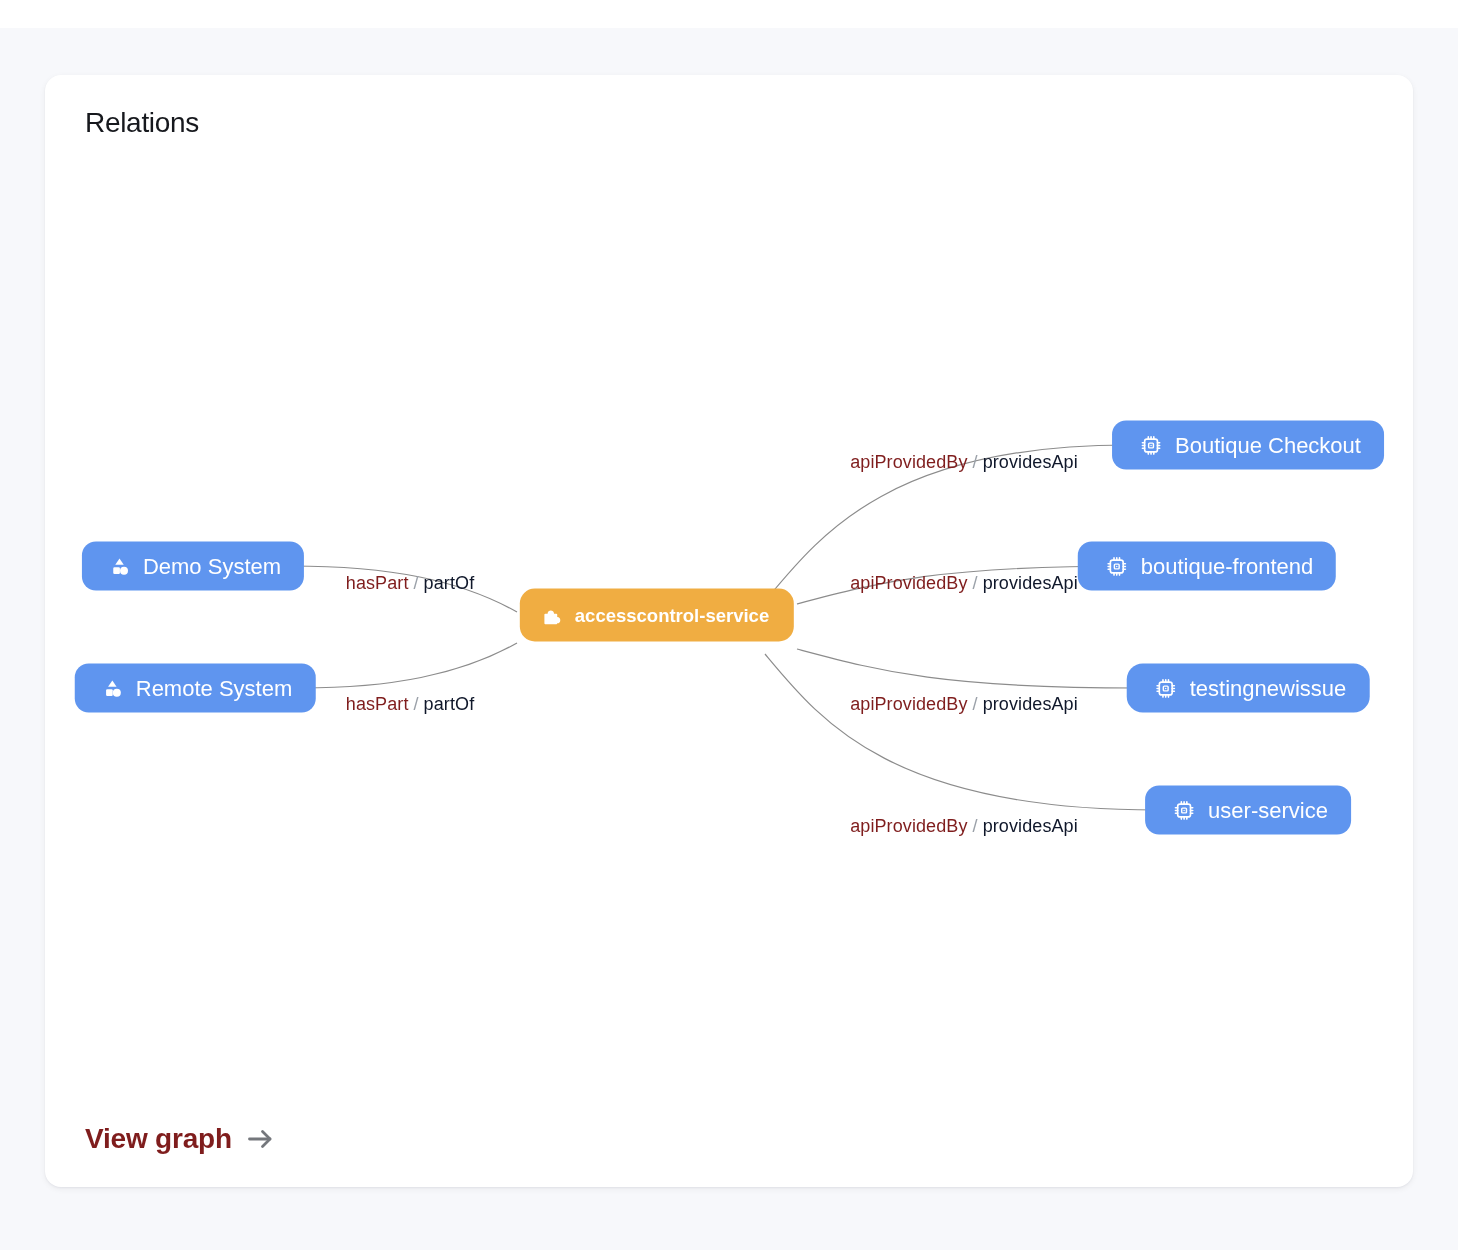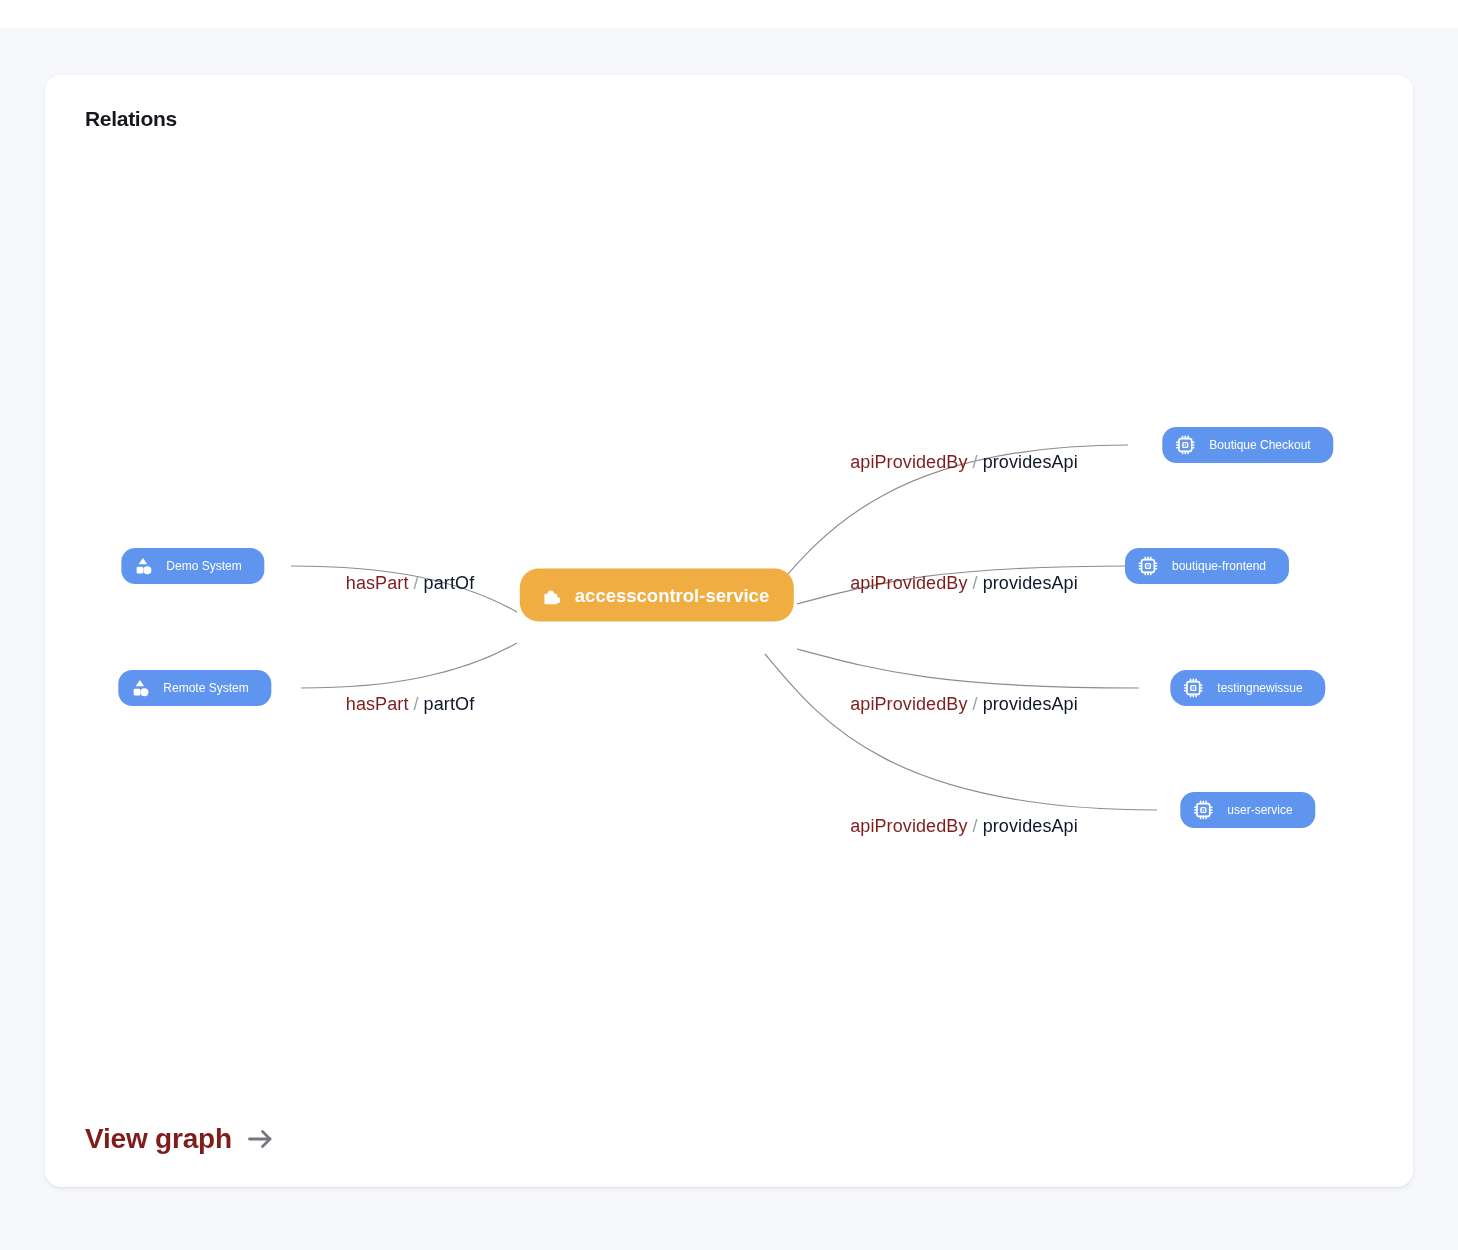--- a/index.html
+++ b/index.html
@@ -13,30 +13,30 @@
     position:absolute;left:0;top:28px;width:1458px;height:1222px;
     background:#f7f8fb;
   }
   .card{
     position:absolute;left:45px;top:75px;width:1368px;height:1112px;
     background:#ffffff;border-radius:16px;
     box-shadow:0 1px 2px rgba(16,24,40,.05),0 2px 6px rgba(16,24,40,.06);
   }
   .card-title{
     position:absolute;left:40px;top:32px;margin:0;
-    font-size:21px;font-weight:700;color:#16181d;letter-spacing:-.3px;
+    font-size:28px;font-weight:400;color:#16181d;letter-spacing:-.3px;
   }
   .graph{position:absolute;left:0;top:0;width:1368px;height:1112px;}
   .edges{position:absolute;left:0;top:0;width:1368px;height:1112px;}
   .edges path{fill:none;stroke:#8c8c8c;stroke-width:1.2;}
   .node{
     position:absolute;transform:translate(-50%,-50%);
     display:flex;align-items:center;gap:13px;
-    height:36px;padding:0 23px 0 12px;border-radius:14px;
-    color:#ffffff;font-size:12px;font-weight:400;white-space:nowrap;
+    height:49px;padding:0 23px 0 28px;border-radius:14px;
+    color:#ffffff;font-size:22px;font-weight:400;white-space:nowrap;
     cursor:pointer;box-sizing:border-box;
   }
   .node.blue{background:#5f95ef;}
   .node.orange{
     background:#f0ad42;height:53px;border-radius:15px;
     font-size:18.5px;font-weight:700;padding:0 25px 0 20px;
   }
   .node .icon{display:flex;align-items:center;justify-content:center;}
   .edge-label{
     position:absolute;transform:translate(-50%,-50%);
@@ -104,21 +104,21 @@
       <span class="icon">
         <svg width="20" height="20" viewBox="0 0 24 24" fill="#ffffff">
           <path d="M11.5 2.5 L16.6 10 H6.4 Z"></path>
           <rect x="4" y="13" width="8" height="8" rx="1.5"></rect>
           <circle cx="16.9" cy="17.1" r="4.8"></circle>
         </svg>
       </span>
       <span>Remote System</span>
     </div>
 
-    <div class="node orange" style="left:612px;top:520px;border-radius:19px;">
+    <div class="node orange" style="left:612px;top:540px;">
       <span class="icon">
         <svg width="22" height="22" viewBox="0 0 24 24" fill="#ffffff">
           <path d="M5 10 h3.5 c0,-4.5 7,-4.5 7,0 h2.5 a1 1 0 0 1 1 1 v2.5 c4.5,0 4.5,7 0,7 v0 a1 1 0 0 1 -1 1 h-12 a1 1 0 0 1 -1 -1 v-9.5 a1 1 0 0 1 1 -1 z"></path>
         </svg>
       </span>
       <span>accesscontrol-service</span>
     </div>
 
     <div class="node blue" style="left:1203px;top:370px;">
       <span class="icon">

